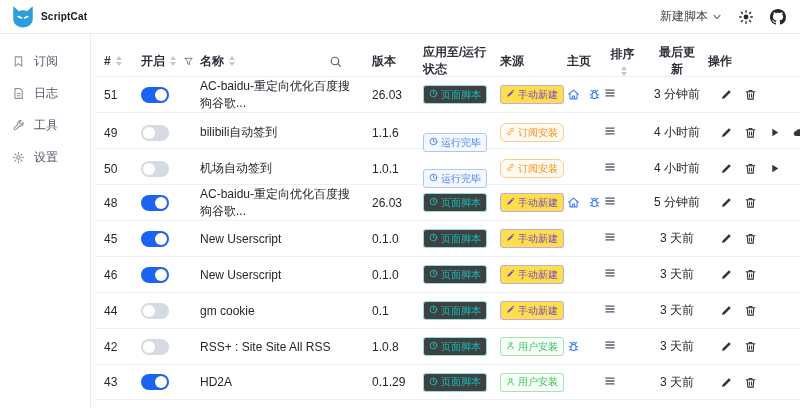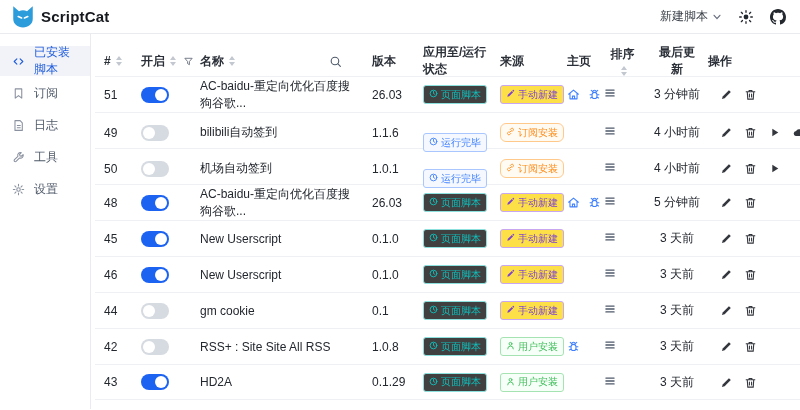--- a/index.html
+++ b/index.html
@@ -4,21 +4,21 @@
 <style>
   * { box-sizing: border-box; margin: 0; padding: 0; }
   html,body { width:800px; height:410px; overflow:hidden; }
   body { font-family:"Liberation Sans", sans-serif; background:#fff; color:#1d2129; }
 
   
   .app-header { height:34px; display:flex; align-items:center; justify-content:space-between;
                 padding:0 14px 0 10px; border-bottom:1px solid #e9ebef; background:#fff; }
   .logo { display:flex; align-items:center; gap:5px; }
   .logo-mark { width:26px; height:26px; }
-  .logo-text { font-size:15px; font-weight:700; color:#15181d; letter-spacing:.2px; }
+  .logo-text { font-size:10px; font-weight:700; color:#15181d; letter-spacing:.2px; }
   .header-right { display:flex; align-items:flex-end; gap:16px; }
   .new-script { display:flex; align-items:center; gap:4px; font-size:12px; color:#3b4049; cursor:pointer; }
   .new-script svg { width:10px; height:10px; color:#6b7280; }
   .hdr-ico { width:16px; height:16px; color:#23272e; cursor:pointer; display:block; }
 
   
   .layout { display:flex; height:375px; }
   .sidebar { width:91px; border-right:1px solid #e9ebef; padding-top:10px; flex:none; }
   .side-item { height:30px; margin:2px 0; display:flex; align-items:center; gap:9px;
                padding:0 10px 0 12px; font-size:12px; color:#4e5969; cursor:pointer; }
@@ -104,26 +104,20 @@
     </svg>
     <svg class="hdr-ico" viewBox="0 0 16 16" fill="currentColor">
       <path d="M8 0C3.58 0 0 3.58 0 8c0 3.54 2.29 6.53 5.47 7.59.4.07.55-.17.55-.38 0-.19-.01-.82-.01-1.49-2.01.37-2.53-.49-2.69-.94-.09-.23-.48-.94-.82-1.13-.28-.15-.68-.52-.01-.53.63-.01 1.08.58 1.23.82.72 1.21 1.87.87 2.33.66.07-.52.28-.87.51-1.07-1.78-.2-3.64-.89-3.64-3.95 0-.87.31-1.59.82-2.15-.08-.2-.36-1.02.08-2.12 0 0 .67-.21 2.2.82.64-.18 1.32-.27 2-.27s1.36.09 2 .27c1.53-1.04 2.2-.82 2.2-.82.44 1.1.16 1.92.08 2.12.51.56.82 1.27.82 2.15 0 3.07-1.87 3.75-3.65 3.95.29.25.54.73.54 1.48 0 1.07-.01 1.93-.01 2.2 0 .21.15.46.55.38A8.01 8.01 0 0016 8c0-4.42-3.58-8-8-8z"></path>
     </svg>
   </div>
 </div>
 
 <div class="layout">
 
   <div class="sidebar">
-    <div class="side-item active">
-      <svg viewBox="0 0 24 24" fill="none" stroke="currentColor" stroke-width="2" stroke-linecap="round" stroke-linejoin="round">
-          <path d="M9 7 L4 12 L9 17 M15 7 L20 12 L15 17"></path>
-        </svg>
-      <span>已安装脚本</span>
-    </div>
     <div class="side-item">
       <svg viewBox="0 0 24 24" fill="none" stroke="currentColor" stroke-width="2" stroke-linejoin="round">
           <path d="M6 3.5 H18 V20.5 L12 16 L6 20.5 Z"></path>
         </svg>
       <span>订阅</span>
     </div>
     <div class="side-item">
       <svg viewBox="0 0 24 24" fill="none" stroke="currentColor" stroke-width="2" stroke-linejoin="round">
           <path d="M5.5 3 H15 L19 7 V21 H5.5 Z M9 12 H16 M9 16 H16"></path>
         </svg>

